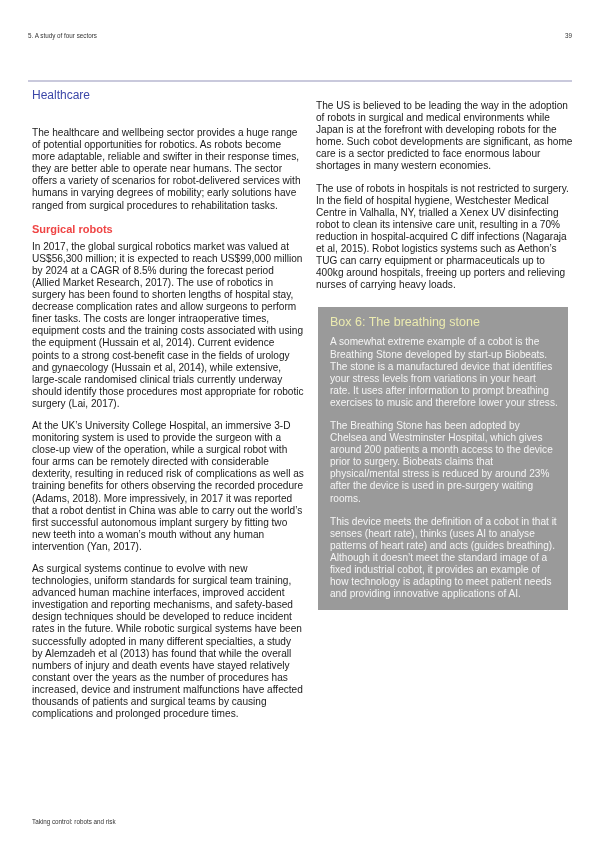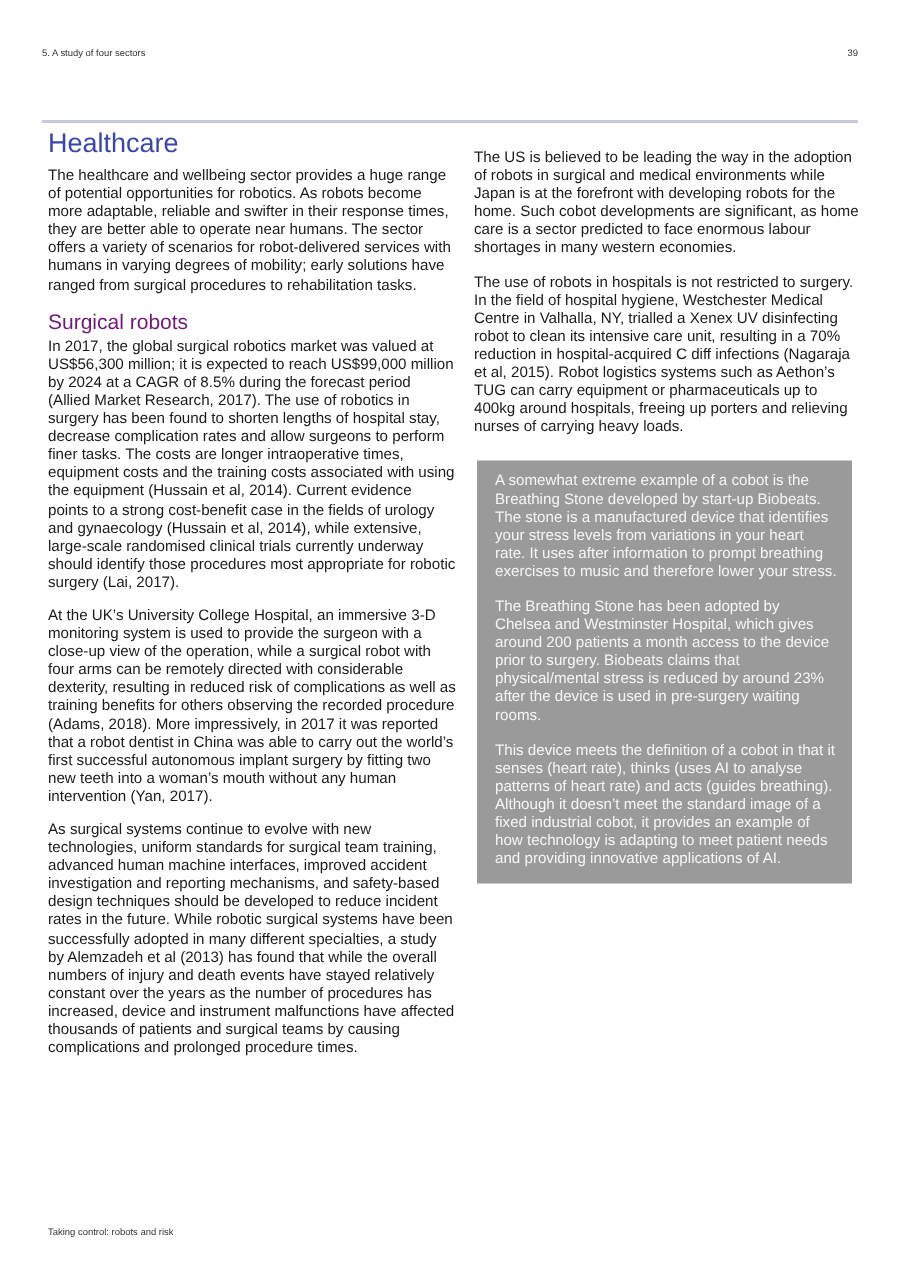--- a/index.html
+++ b/index.html
@@ -11,22 +11,22 @@
       position: absolute; top: 32px; left: 28px; right: 28px;
       font-size: 6.3px; color: #333; display: flex; justify-content: space-between;
     }
     .rule {
       position: absolute; top: 80px; left: 28px; width: 544px; height: 2px; background: #c9c9dc;
     }
     .col { position: absolute; top: 85px; font-size: 10.1px; line-height: 12.1px; }
     .col-left { left: 32px; width: 272px; }
     .col-right { left: 316px; width: 258px; margin-top: 15px; }
     .col p { margin: 0 0 10px 0; }
-    .title { font-size: 18px; line-height: 20px; color: #3b47a8; margin: 0 0 7px 0; font-weight: normal; }
-    .subhead { font-size: 14px; line-height: 14px; color: #701a75; margin: 0 0 5px 0; font-weight: normal; }
+    .title { font-size: 12px; line-height: 20px; color: #3b47a8; margin: 0 0 22px 0; font-weight: normal; }
+    .subhead { font-size: 11px; line-height: 14px; color: #ef4444; margin: 0 0 5px 0; font-weight: bold; }
     .box {
       background: #9a9a9a; color: #f6f6f6; padding: 8px 10px 10px 12px; margin-top: 16px; margin-left: 2px; width: 228px;
     }
     .box-title { color: #ecebb0; font-size: 12.5px; line-height: 15px; margin: 0 0 6px 0; font-weight: normal; }
     .box p { margin: 0 0 11px 0; }
     .box p:last-child { margin-bottom: 0; }
     .footer { position: absolute; top: 818px; left: 32px; font-size: 6.3px; color: #333; }
   </style>
 </head>
 <body>
@@ -44,19 +44,20 @@
   <h2 class="subhead">Surgical robots</h2>
   <p>In 2017, the global surgical robotics market was valued at US$56,300 million; it is expected to reach US$99,000 million by 2024 at a CAGR of 8.5% during the forecast period (Allied Market Research, 2017). The use of robotics in surgery has been found to shorten lengths of hospital stay, decrease complication rates and allow surgeons to perform finer tasks. The costs are longer intraoperative times, equipment costs and the training costs associated with using the equipment (Hussain et al, 2014). Current evidence points to a strong cost-benefit case in the fields of urology and gynaecology (Hussain et al, 2014), while extensive, large-scale randomised clinical trials currently underway should identify those procedures most appropriate for robotic surgery (Lai, 2017).</p>
   <p>At the UK’s University College Hospital, an immersive 3-D monitoring system is used to provide the surgeon with a close-up view of the operation, while a surgical robot with four arms can be remotely directed with considerable dexterity, resulting in reduced risk of complications as well as training benefits for others observing the recorded procedure (Adams, 2018). More impressively, in 2017 it was reported that a robot dentist in China was able to carry out the world’s first successful autonomous implant surgery by fitting two new teeth into a woman’s mouth without any human intervention (Yan, 2017).</p>
   <p>As surgical systems continue to evolve with new technologies, uniform standards for surgical team training, advanced human machine interfaces, improved accident investigation and reporting mechanisms, and safety-based design techniques should be developed to reduce incident rates in the future. While robotic surgical systems have been successfully adopted in many different specialties, a study by Alemzadeh et al (2013) has found that while the overall numbers of injury and death events have stayed relatively constant over the years as the number of procedures has increased, device and instrument malfunctions have affected thousands of patients and surgical teams by causing complications and prolonged procedure times.</p>
 </div>
 
 <div class="col col-right">
   <p>The US is believed to be leading the way in the adoption of robots in surgical and medical environments while Japan is at the forefront with developing robots for the home. Such cobot developments are significant, as home care is a sector predicted to face enormous labour shortages in many western economies.</p>
   <p>The use of robots in hospitals is not restricted to surgery. In the field of hospital hygiene, Westchester Medical Centre in Valhalla, NY, trialled a Xenex UV disinfecting robot to clean its intensive care unit, resulting in a 70% reduction in hospital-acquired C diff infections (Nagaraja et al, 2015). Robot logistics systems such as Aethon’s TUG can carry equipment or pharmaceuticals up to 400kg around hospitals, freeing up porters and relieving nurses of carrying heavy loads.</p>
   <div class="box">
+    <h3 class="box-title">Box 6: The breathing stone</h3>
     <p>A somewhat extreme example of a cobot is the Breathing Stone developed by start-up Biobeats. The stone is a manufactured device that identifies your stress levels from variations in your heart rate. It uses after information to prompt breathing exercises to music and therefore lower your stress.</p>
     <p>The Breathing Stone has been adopted by Chelsea and Westminster Hospital, which gives around 200 patients a month access to the device prior to surgery. Biobeats claims that physical/mental stress is reduced by around 23% after the device is used in pre-surgery waiting rooms.</p>
     <p>This device meets the definition of a cobot in that it senses (heart rate), thinks (uses AI to analyse patterns of heart rate) and acts (guides breathing). Although it doesn’t meet the standard image of a fixed industrial cobot, it provides an example of how technology is adapting to meet patient needs and providing innovative applications of AI.</p>
   </div>
 </div>
 
 <div class="footer">Taking control: robots and risk</div>
 
 </body></html>

